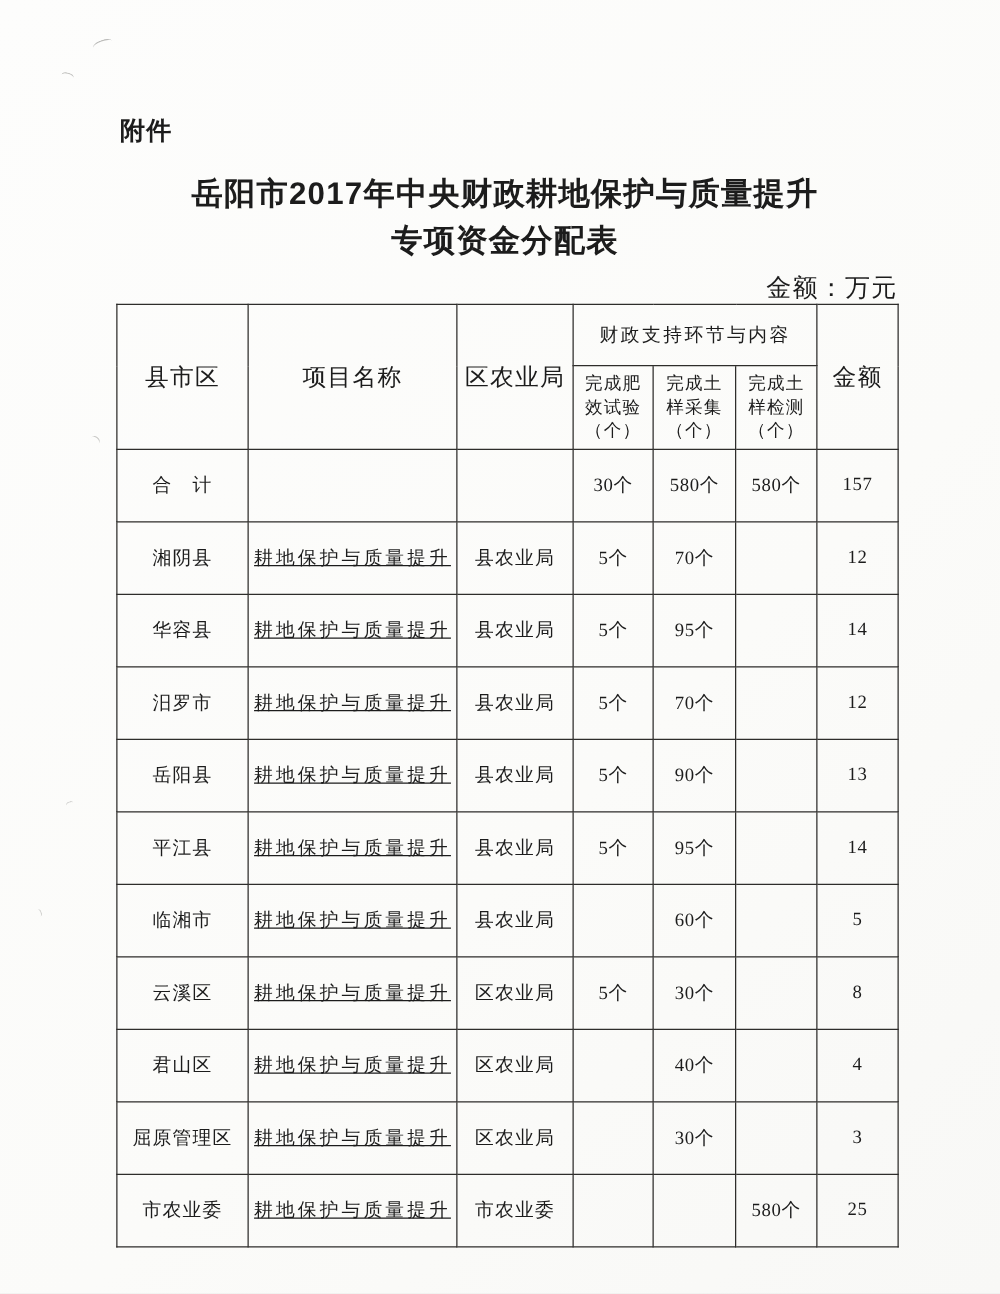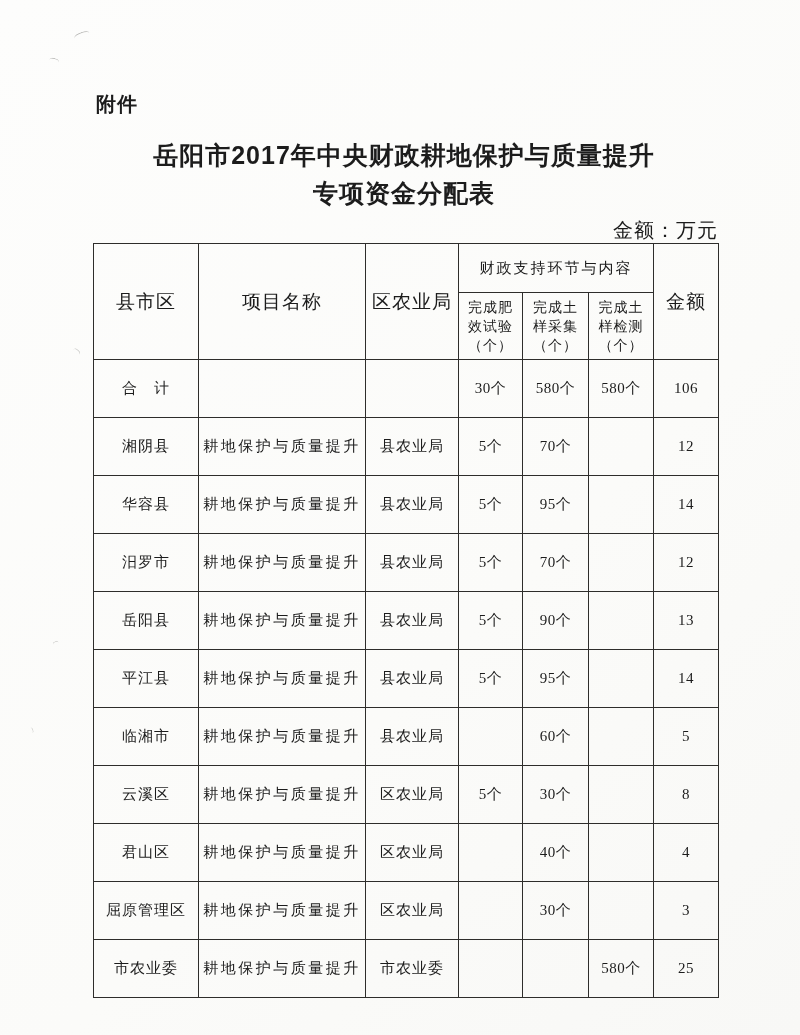--- a/index.html
+++ b/index.html
@@ -66,21 +66,21 @@
   table.alloc thead tr.h2 th{height:60px;text-align:center;}
   table.alloc .group-head{font-size:15px;letter-spacing:2px;}
   table.alloc .sub-head{
     white-space:pre-line;
     font-size:14px;line-height:19px;
     padding:3px 1px;
   }
   table.alloc thead th{font-size:19px;letter-spacing:1px;}
   table.alloc tbody tr{height:58px;}
   table.alloc tbody td{letter-spacing:1px;}
-  table.alloc tbody td.cell-project{letter-spacing:2.5px;font-size:15px;}
+  table.alloc tbody td.cell-project{letter-spacing:2.5px;font-size:15px;text-decoration:underline;}
   table.alloc tbody td.cell-amount,
   table.alloc tbody td.cell-fertilizer,
   table.alloc tbody td.cell-sampling,
   table.alloc tbody td.cell-testing{letter-spacing:0.5px;}
 </style>
 </head>
 <body>
 
 <div class="page">
 
@@ -130,21 +130,21 @@
       </tr>
     </thead>
     <tbody>
         <tr>
           <td class="cell-county">合　计</td>
           <td class="cell-project"></td>
           <td class="cell-entity"></td>
           <td class="cell-fertilizer">30个</td>
           <td class="cell-sampling">580个</td>
           <td class="cell-testing">580个</td>
-          <td class="cell-amount">106</td>
+          <td class="cell-amount">157</td>
         </tr>
         <tr>
           <td class="cell-county">湘阴县</td>
           <td class="cell-project">耕地保护与质量提升</td>
           <td class="cell-entity">县农业局</td>
           <td class="cell-fertilizer">5个</td>
           <td class="cell-sampling">70个</td>
           <td class="cell-testing"></td>
           <td class="cell-amount">12</td>
         </tr>

